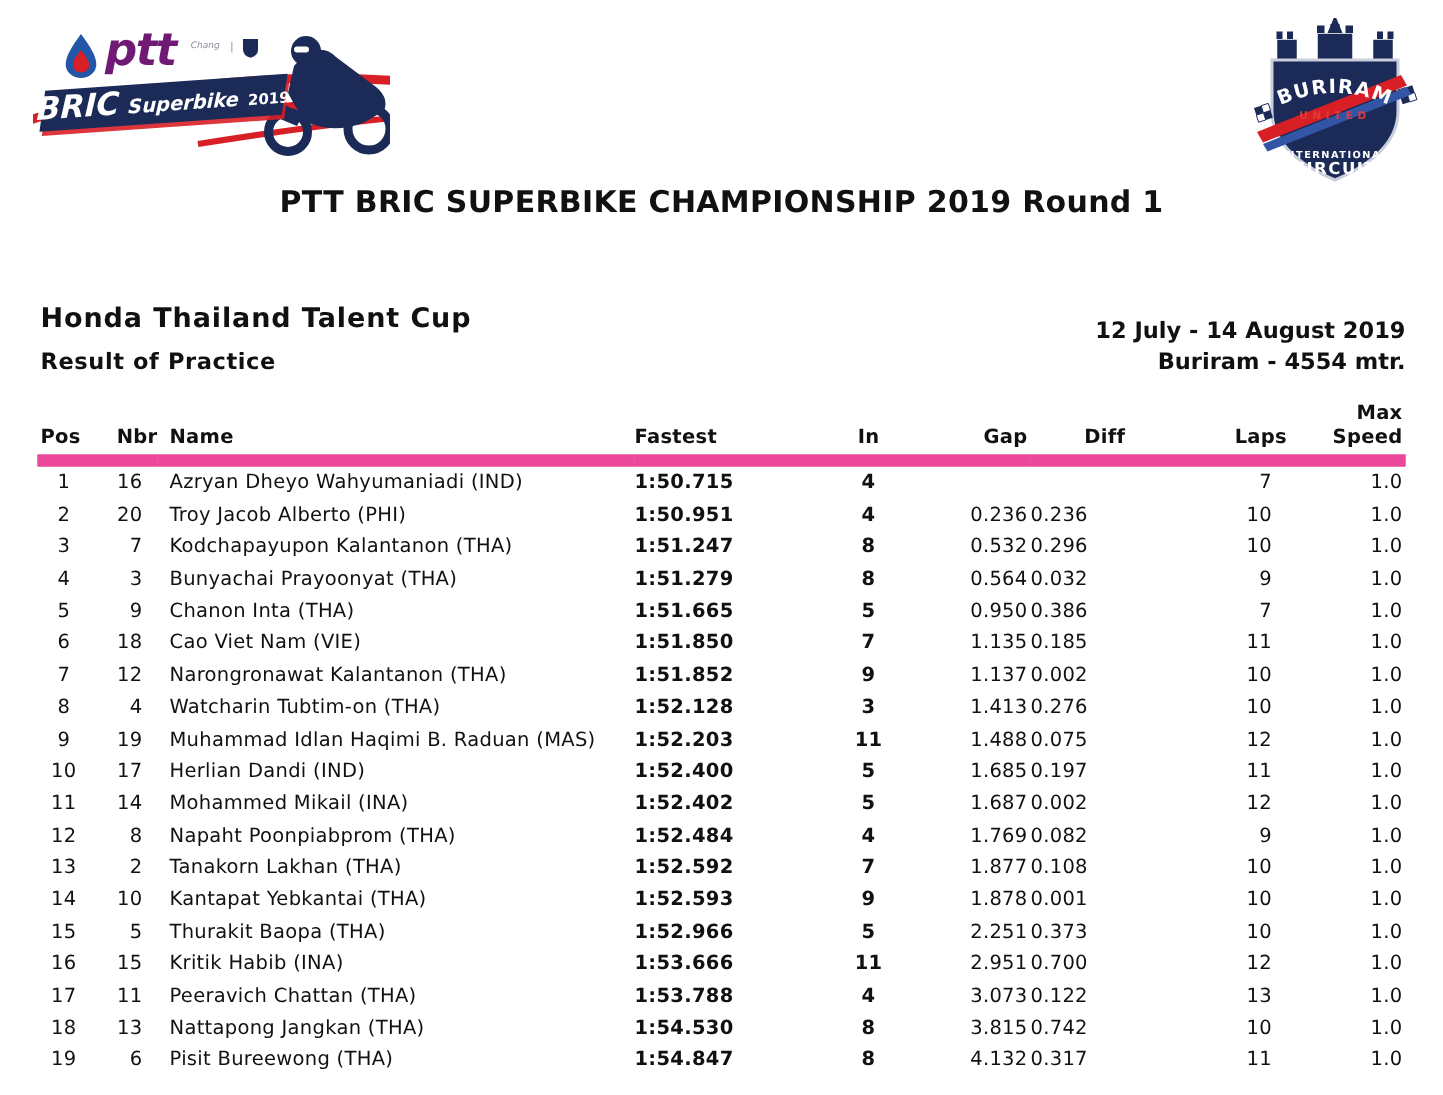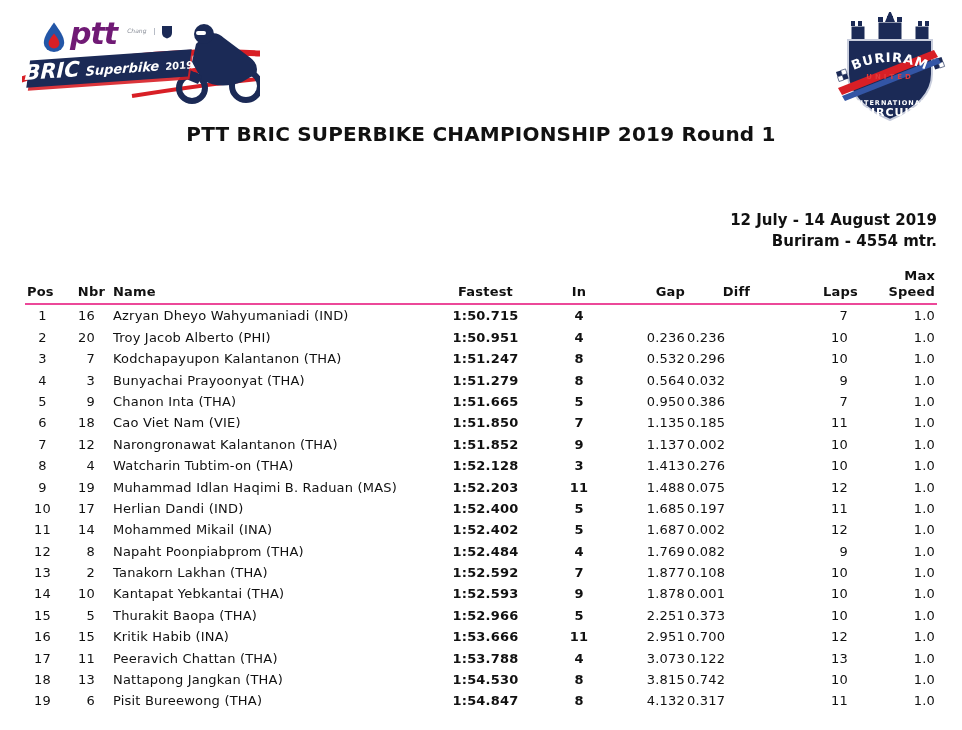--- a/index.html
+++ b/index.html
@@ -37,28 +37,28 @@
   .event-right{position:absolute;right:25px;top:211px;text-align:right;}
   .event-dates{font-size:15px;font-weight:bold;}
   .event-circuit{font-size:15px;font-weight:bold;margin-top:3px;}
 
   
   .results{position:absolute;left:25px;top:268px;}
   table{border-collapse:collapse;table-layout:fixed;width:912px;}
   col.w-pos{width:35px;}col.w-nbr{width:45px;}col.w-name{width:318px;}
   col.w-fastest{width:125px;}col.w-in{width:62px;}col.w-gap{width:77px;}
   col.w-diff{width:101px;}col.w-laps{width:72px;}col.w-max{width:77px;}
-  th{font-size:13px;font-weight:bold;vertical-align:bottom;padding:0 0 4px 0;border-bottom:2px solid #ec4899;line-height:1.2;letter-spacing:.2px;}
+  th{font-size:13px;font-weight:bold;vertical-align:bottom;padding:0 0 4px 0;border-bottom:8px solid #ec4899;line-height:1.2;letter-spacing:.2px;}
   td{font-size:13px;height:21.4px;padding:0;white-space:nowrap;overflow:hidden;letter-spacing:.2px;}
   th.c-pos{text-align:left;padding-left:2px;}
   td.c-pos{text-align:center;}
   th.c-nbr{text-align:right;padding-left:8px;}
   td.c-nbr{text-align:right;padding-right:10px;}
   .c-name{text-align:left;padding-left:8px;margin-left:36px;}
-  .c-fastest{text-align:center;}
+  .c-fastest{text-align:left;}
   td.c-fastest{font-weight:bold;}
   .c-in{text-align:center;}
   td.c-in{font-weight:bold;}
   .c-gap{text-align:right;padding-right:2px;}
   .c-diff{padding-right:2px;}
   th.c-laps{text-align:right;padding-right:2px;}
   td.c-laps{text-align:right;padding-right:12px;}
   .c-maxspeed{text-align:right;padding-right:2px;}
   .wrapcell{display:inline-block;width:50px;text-align:right;}
 </style>
@@ -140,20 +140,24 @@
         <textPath href="#buriram-arc" startOffset="50%" text-anchor="middle">BURIRAM</textPath>
       </text>
       <text x="56" y="67" text-anchor="middle" font-family="DejaVu Sans, sans-serif" font-size="7" font-weight="bold" fill="#e03a3a" letter-spacing="3">UNITED</text>
       <text x="56" y="93" text-anchor="middle" font-family="DejaVu Sans, sans-serif" font-size="6.5" font-weight="bold" fill="#ffffff" letter-spacing="1">INTERNATIONAL</text>
       <text x="56" y="104" text-anchor="middle" font-family="DejaVu Sans, sans-serif" font-size="11" font-weight="bold" fill="#ffffff" letter-spacing="1">CIRCUIT</text>
     </svg>
   </div>
 
   <div class="title">PTT BRIC SUPERBIKE CHAMPIONSHIP 2019 Round 1</div>
 
+  <div class="event-left">
+    <div class="event-series">Honda Thailand Talent Cup</div>
+    <div class="event-session">Result of Practice</div>
+  </div>
   <div class="event-right">
     <div class="event-dates">12 July - 14 August 2019</div>
     <div class="event-circuit">Buriram - 4554 mtr.</div>
   </div>
 
   <div class="results">
     <table>
       <colgroup>
         <col class="w-pos">
           <col class="w-nbr">

